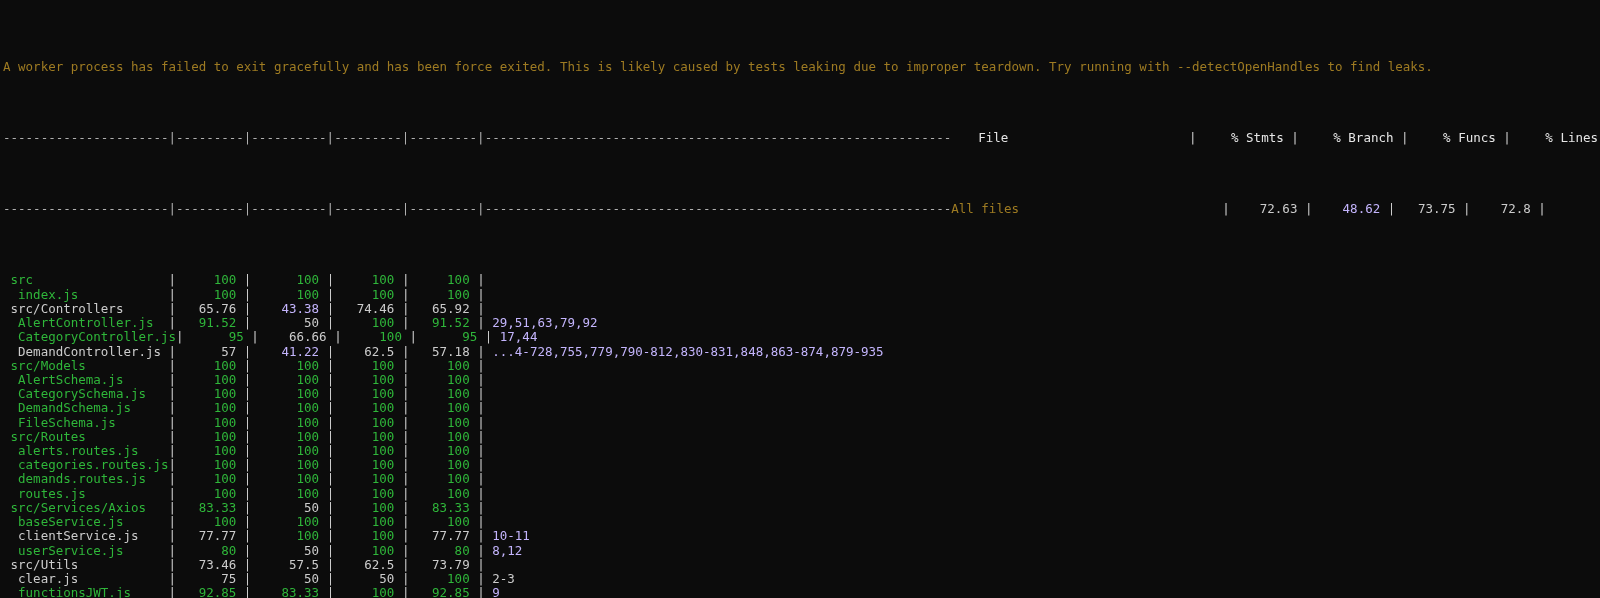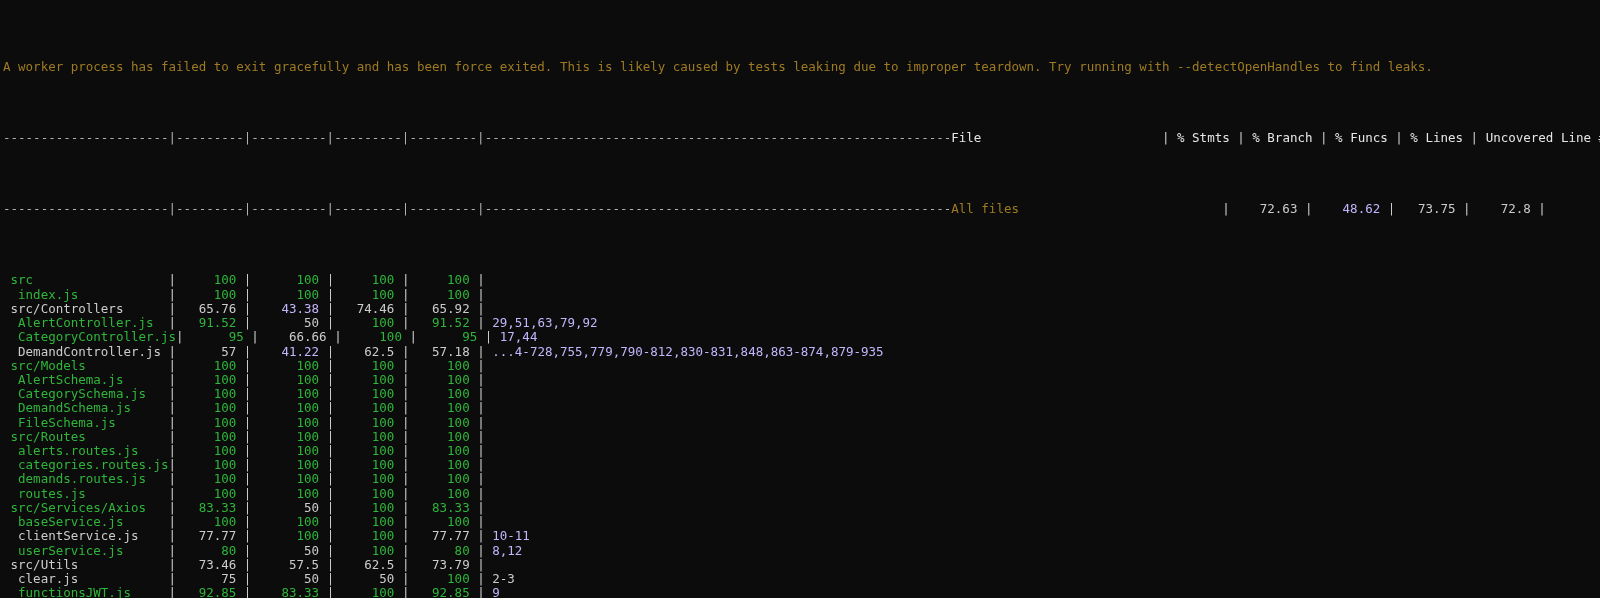--- a/index.html
+++ b/index.html
@@ -32,21 +32,21 @@
     white-space: pre;
     display: block;
   }
 
   
   .c-white   { color: #cccccc; }
   .c-green   { color: #2fb63a; }
   .c-red     { color: #c4b5fd; }
   .c-yellow  { color: #9e7b22; }
   .c-dash    { color: #b0b0b0; }
-  .c-boldwhite { color: #e6e6e6; }
+  .c-boldwhite { color: #e6e6e6; margin-left: 27px; }
 </style>
 </head>
 <body>
 
 <div id="terminal">
 
   
   <div class="line"><span class="c-yellow">A worker process has failed to exit gracefully and has been force exited. This is likely caused by tests leaking due to improper teardown. Try running with --detectOpenHandles to find leaks.</span></div>
 
   

